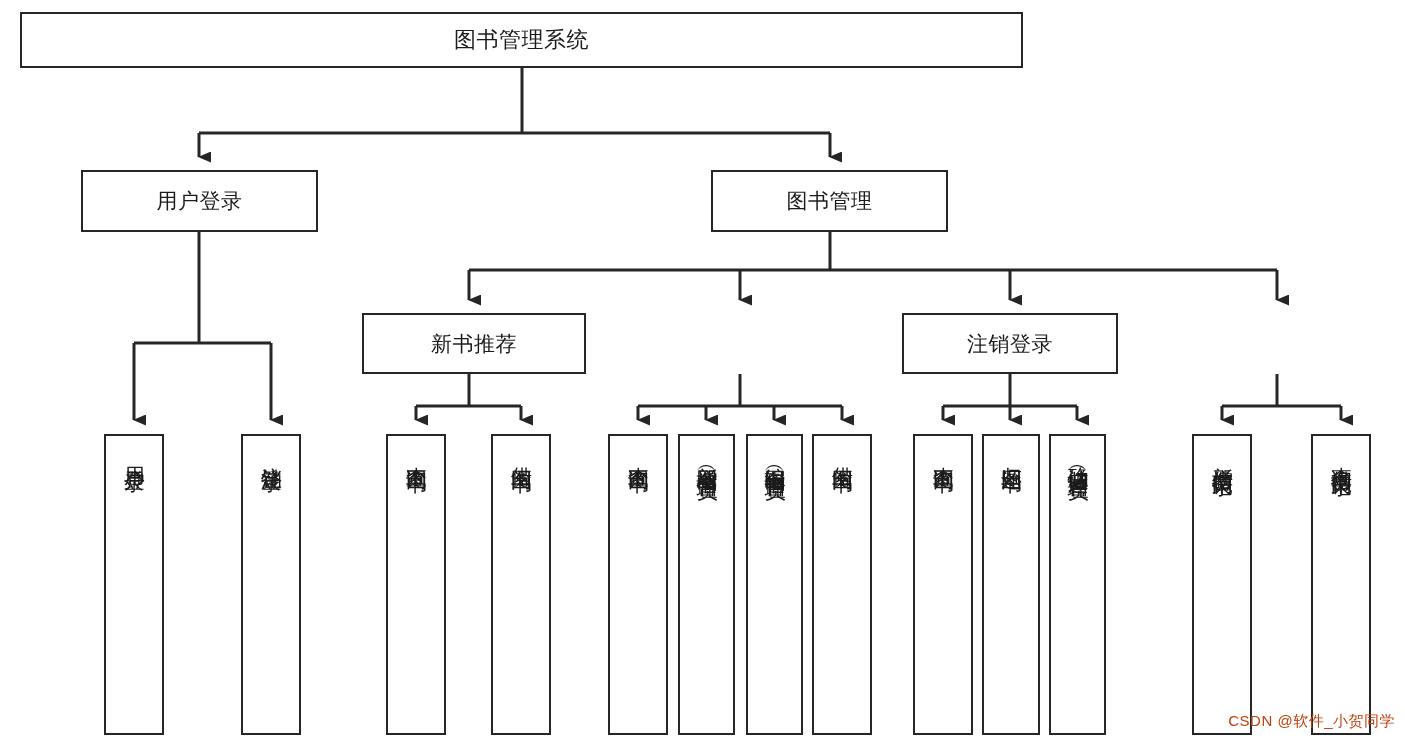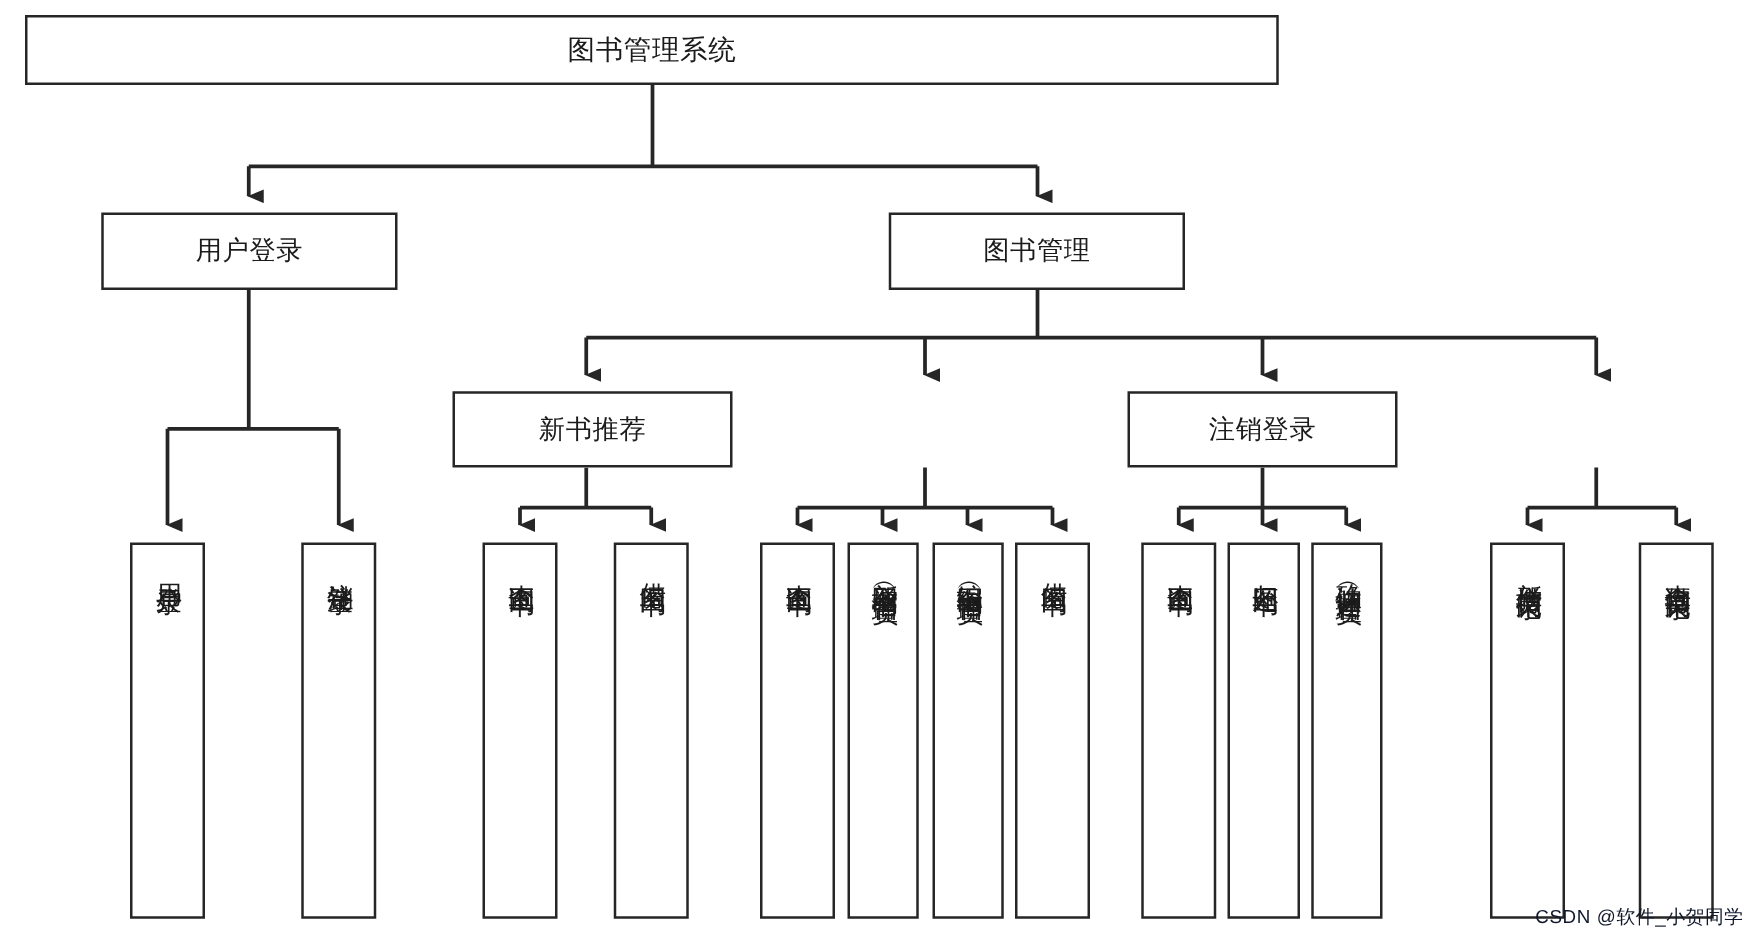--- a/index.html
+++ b/index.html
@@ -61,23 +61,23 @@
     text-orientation: upright;
     font-size: 21px;
     line-height: 1.18;
     letter-spacing: 2px;
     white-space: nowrap;
     max-height: 288px;
   }
   #watermark {
     position: absolute;
     right: 10px;
-    bottom: 4px;
+    bottom: 16px;
     font-size: 15px;
-    color: #0f172a;
+    color: #c2410c;
     letter-spacing: 0.5px;
     z-index: 9;
     white-space: nowrap;
     font-family: "Liberation Sans", "DejaVu Sans", sans-serif;
   }
 </style>
 </head>
 <body>
 
 <div id="diagram-root">

